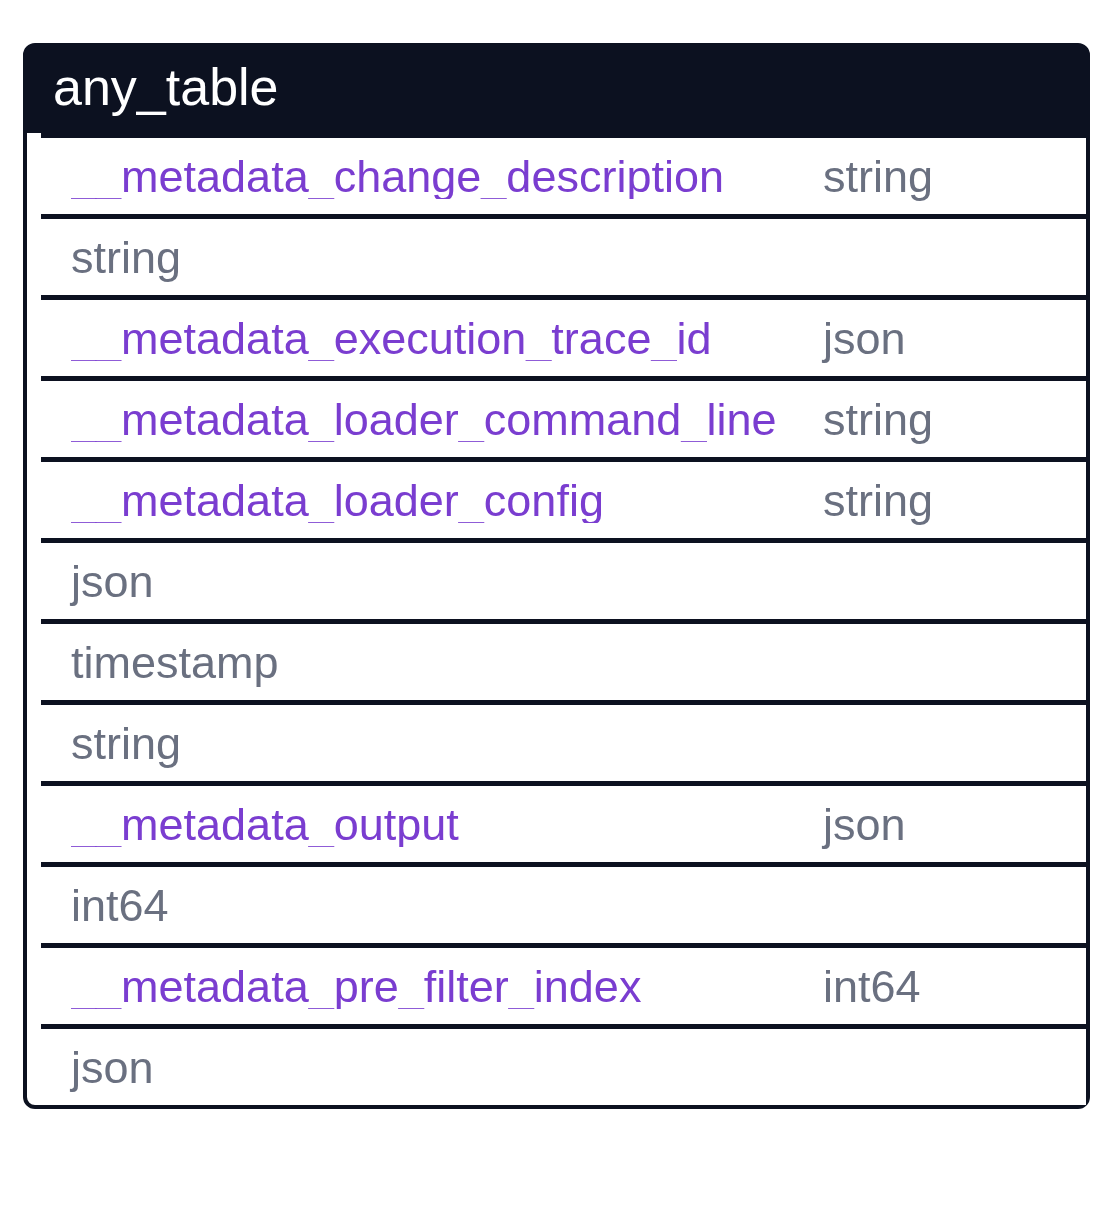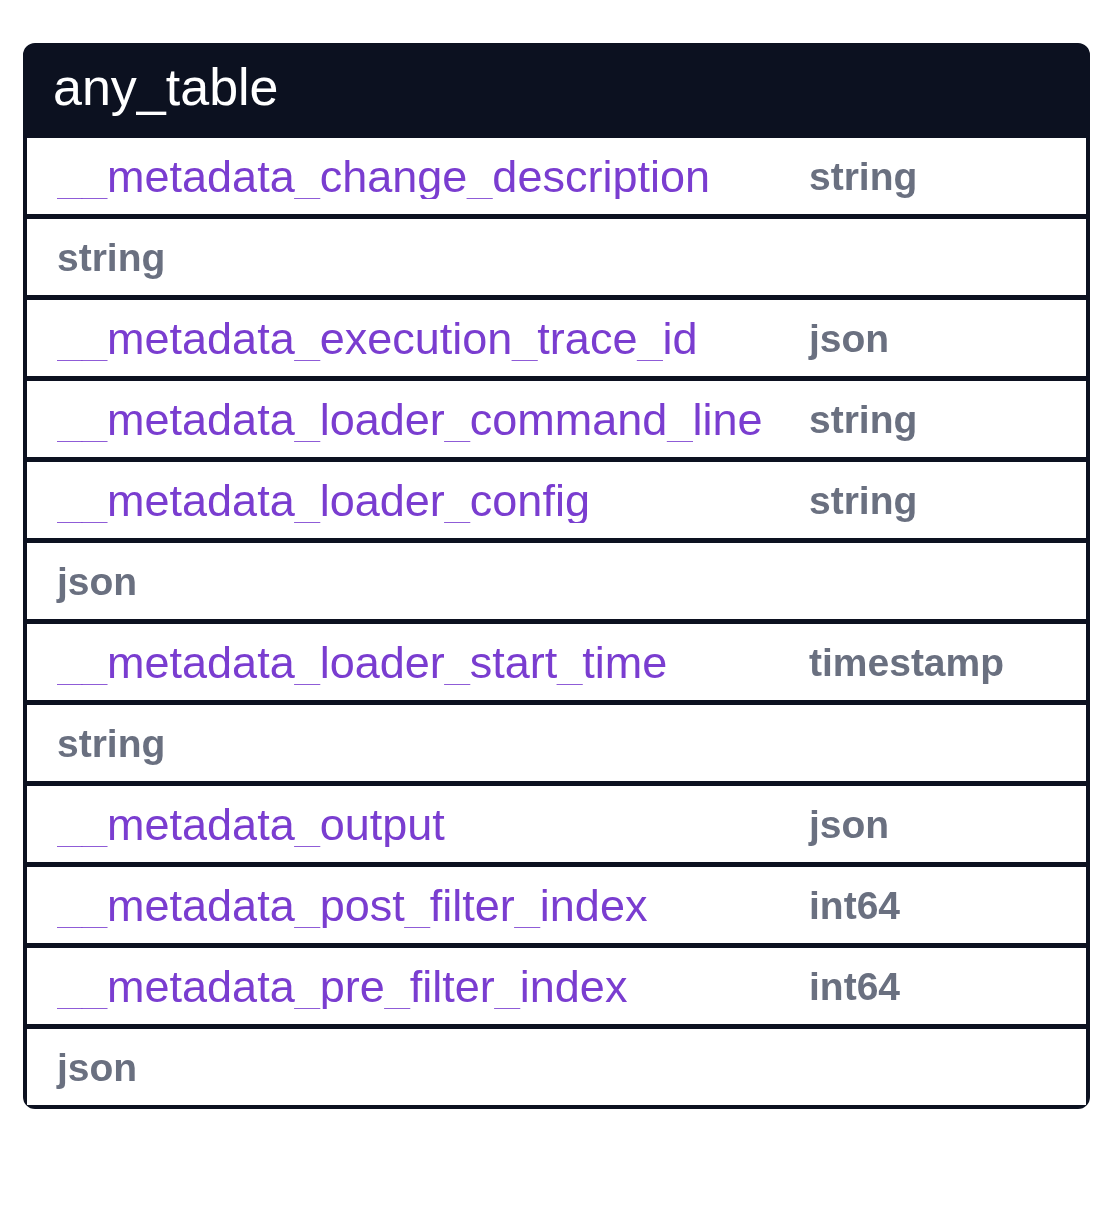--- a/index.html
+++ b/index.html
@@ -42,33 +42,34 @@
     padding-bottom: 6px; 
   }
   .row {
     height: 81px;
     border-top: 5px solid var(--border);
     background: var(--row-bg);
     display: grid;
     grid-template-columns: 752px auto;
     align-items: center;
     padding-left: 30px;
+    margin-left: 14px;
   }
   .field-name {
     color: var(--name-text);
     font-size: 45px;
     font-weight: 400;
     line-height: 1;
     white-space: nowrap;
     overflow: hidden;
   }
   .field-type {
     color: var(--type-text);
-    font-size: 39px;
-    font-weight: 700;
+    font-size: 45px;
+    font-weight: 400;
     line-height: 1;
     white-space: nowrap;
   }
 </style>
 </head>
 <body>
 
 <div class="schema-table">
   <div class="table-header">
     <span class="table-title">any_table</span>
@@ -96,35 +97,33 @@
   <div class="row">
     <span class="field-name">__metadata_loader_config</span>
     <span class="field-type">string</span>
   </div>
 
   <div class="row">
     <span class="field-type">json</span>
   </div>
 
   <div class="row">
-    <span class="field-name">__metadata_loader_start_time</span>
     <span class="field-type">timestamp</span>
   </div>
 
   <div class="row">
     <span class="field-type">string</span>
   </div>
 
   <div class="row">
     <span class="field-name">__metadata_output</span>
     <span class="field-type">json</span>
   </div>
 
   <div class="row">
-    <span class="field-name">__metadata_post_filter_index</span>
     <span class="field-type">int64</span>
   </div>
 
   <div class="row">
     <span class="field-name">__metadata_pre_filter_index</span>
     <span class="field-type">int64</span>
   </div>
 
   <div class="row">
     <span class="field-type">json</span>

